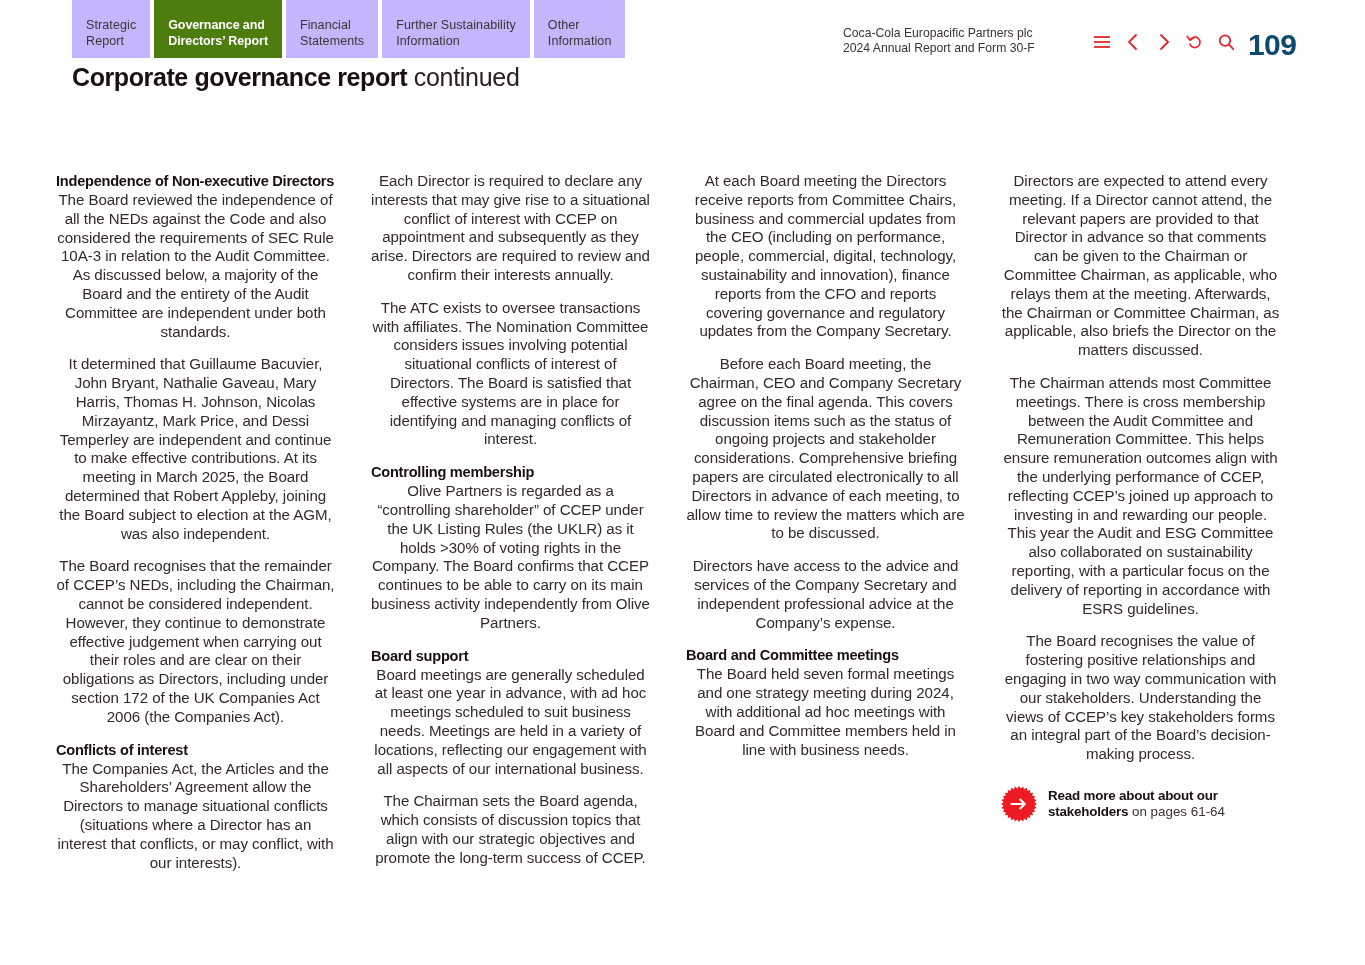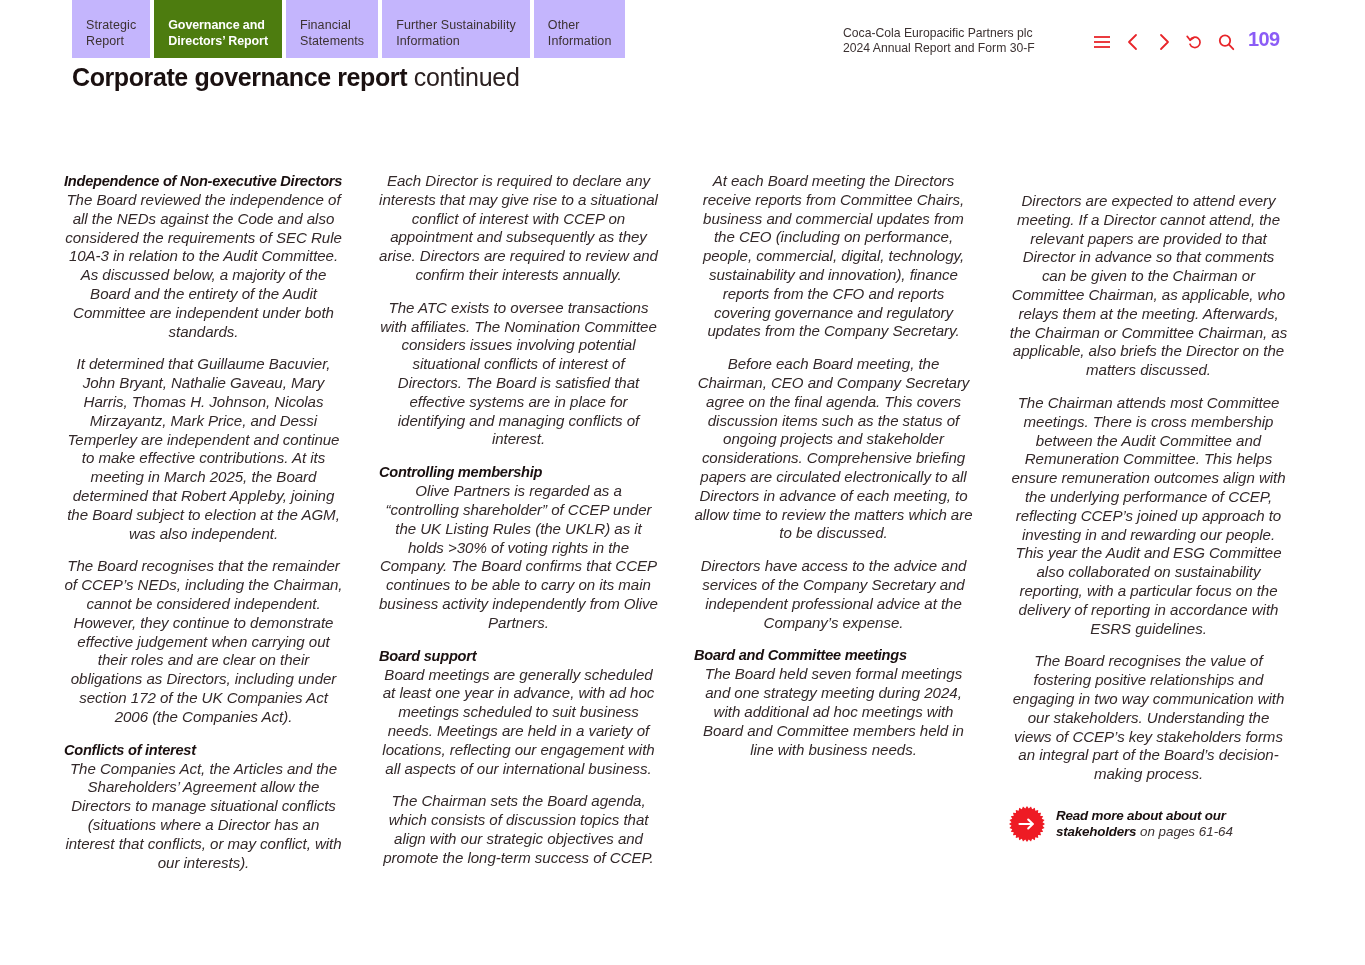--- a/index.html
+++ b/index.html
@@ -82,24 +82,24 @@
     justify-content: center;
     color: #e8252a;
     cursor: pointer;
   }
   .hicon svg { display: block; }
 
   .pagenum {
     position: absolute;
     left: 1248px;
     top: 28px;
-    font-size: 20px;
+    font-size: 30px;
     font-weight: 800;
     letter-spacing: -0.6px;
-    color: #8b5cf6;
+    color: #0c4a6e;
   }
 
   
   .page-title {
     position: absolute;
     left: 72px;
     top: 62px;
     font-size: 25px;
     line-height: 30px;
     color: #1a1010;
@@ -111,31 +111,30 @@
   }
   .page-title span {
     font-weight: 400;
     color: #2b2020;
   }
 
   
   .columns {
     position: absolute;
     top: 172px;
-    left: 64px;
+    left: 56px;
     width: 1224px;
     display: flex;
     gap: 12px;
-    font-style: italic;
   }
   .col {
     width: 288px;
     margin-right: 24px;
   }
-  .col:last-child { margin-right: 0; margin-top: 20px; }
+  .col:last-child { margin-right: 0; }
 
   .col h3 {
     margin: 0 0 0px 0;
     font-size: 14.6px;
     line-height: 19px;
     font-weight: 800;
     letter-spacing: -0.25px;
     color: #1a1010;
   }
   .col p {

